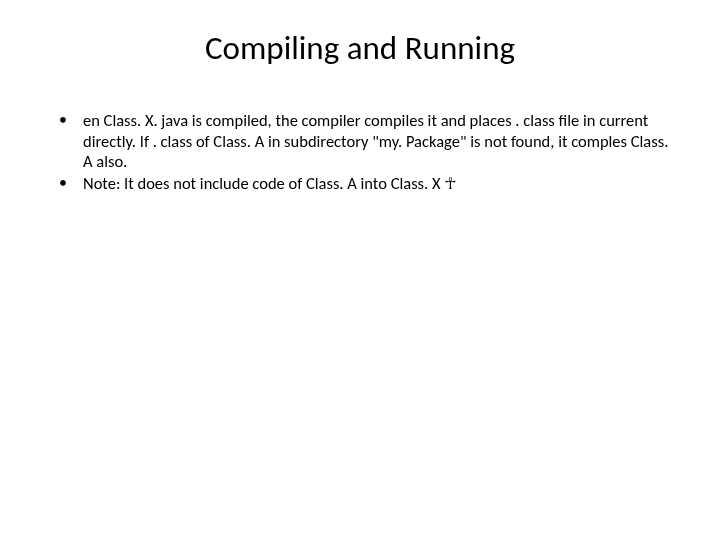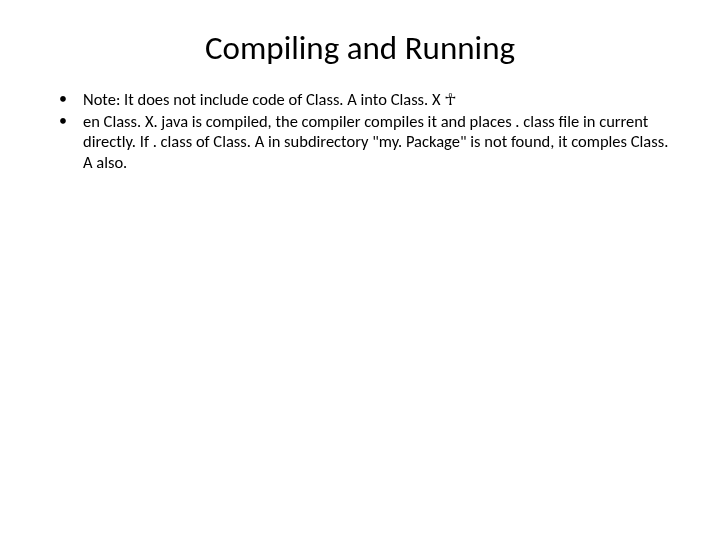--- a/index.html
+++ b/index.html
@@ -12,21 +12,21 @@
       height: 540px;
       background: #ffffff;
       font-family: Calibri, "Segoe UI", Arial, sans-serif;
       color: #000000;
       padding: 28px 35px 0 35px;
     }
     .slide-title {
       font-size: 33px;
       font-weight: 400;
       text-align: center;
-      margin-bottom: 21px;
+      margin-bottom: 42px;
       margin-top: 0;
     }
     .bullet-list {
       list-style: none;
       padding-left: 24px;
     }
     .bullet-item {
       position: relative;
       font-size: 16.5px;
       line-height: 1.25;
@@ -42,18 +42,18 @@
       font-size: 16px;
     }
   </style>
 </head>
 <body>
 
 <h1 class="slide-title">Compiling and Running</h1>
 
 <ul class="bullet-list">
   <li class="bullet-item">
-    <span>Note: It does not include code of Class. A into  Class. X ☥</span>
+    <span>en Class. X. java is compiled, the compiler compiles it and places . class file in current directly. If . class of Class. A in subdirectory "my. Package" is not found, it comples Class. A also.</span>
   </li>
   <li class="bullet-item">
-    <span>en Class. X. java is compiled, the compiler compiles it and places . class file in current directly. If . class of Class. A in subdirectory "my. Package" is not found, it comples Class. A also.</span>
+    <span>Note: It does not include code of Class. A into  Class. X ☥</span>
   </li>
 </ul>
 
 </body></html>

